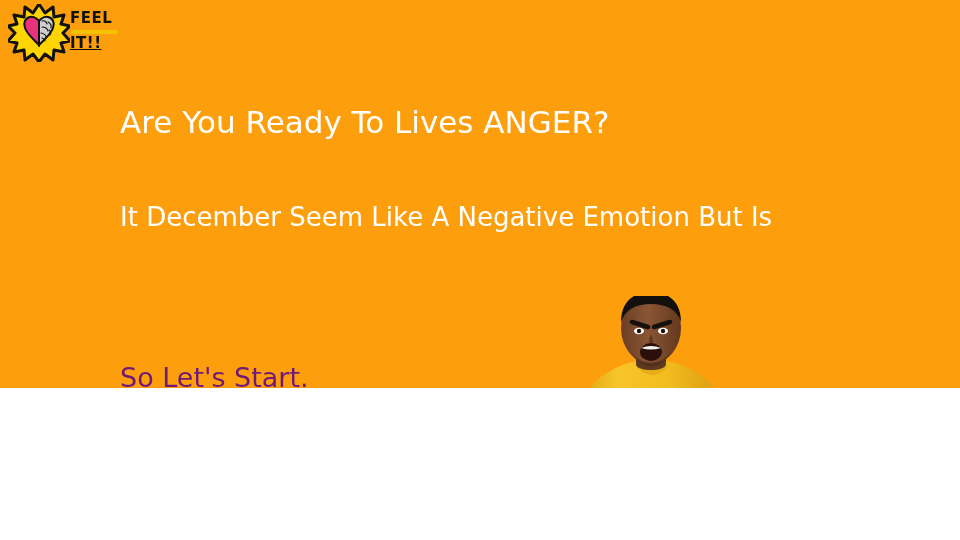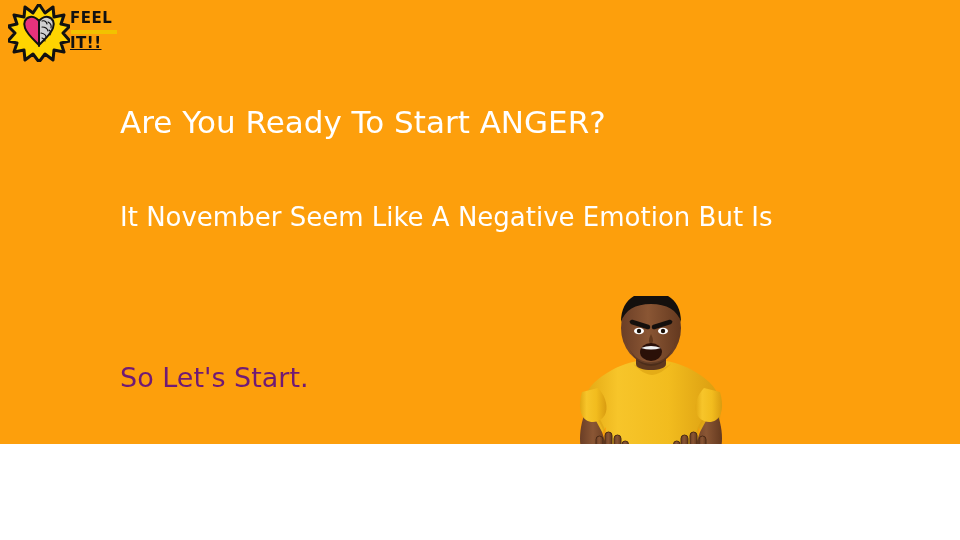--- a/index.html
+++ b/index.html
@@ -3,21 +3,21 @@
 <meta charset="utf-8">
 <style>
   html, body {
     margin: 0;
     padding: 0;
     background: #ffffff;
   }
   #slide {
     position: relative;
     width: 960px;
-    height: 444px;
+    height: 388px;
     overflow: hidden;
     background: #FD9F0C;
     font-family: "DejaVu Sans", sans-serif;
     -webkit-font-smoothing: antialiased;
   }
 
   
   #logo {
     position: absolute;
     left: 8px;
@@ -128,24 +128,24 @@
     </svg>
 
     <div id="logo-wordmark">
       <span id="logo-word-feel" class="logo-word">FEEL</span>
       <div id="logo-rule"></div>
       <span id="logo-word-it" class="logo-word">IT!!</span>
     </div>
 
   </div>
 
-  <div id="headline">Are You Ready To Start ANGER?</div>
+  <div id="headline">Are You Ready To Lives ANGER?</div>
 
   <div id="body-copy">
-    <span class="copy-line">It November Seem Like A Negative Emotion But Is</span>
+    <span class="copy-line">It December Seem Like A Negative Emotion But Is</span>
   </div>
 
   <div id="closing">So Let's Start.</div>
 
   <svg id="photo" viewBox="0 0 230 244">
     <defs>
       <linearGradient id="shirtG" x1="0" y1="0" x2="1" y2="0">
         <stop offset="0" stop-color="#E2A713"></stop>
         <stop offset="0.25" stop-color="#F7C52A"></stop>
         <stop offset="0.62" stop-color="#F2BC1E"></stop>

